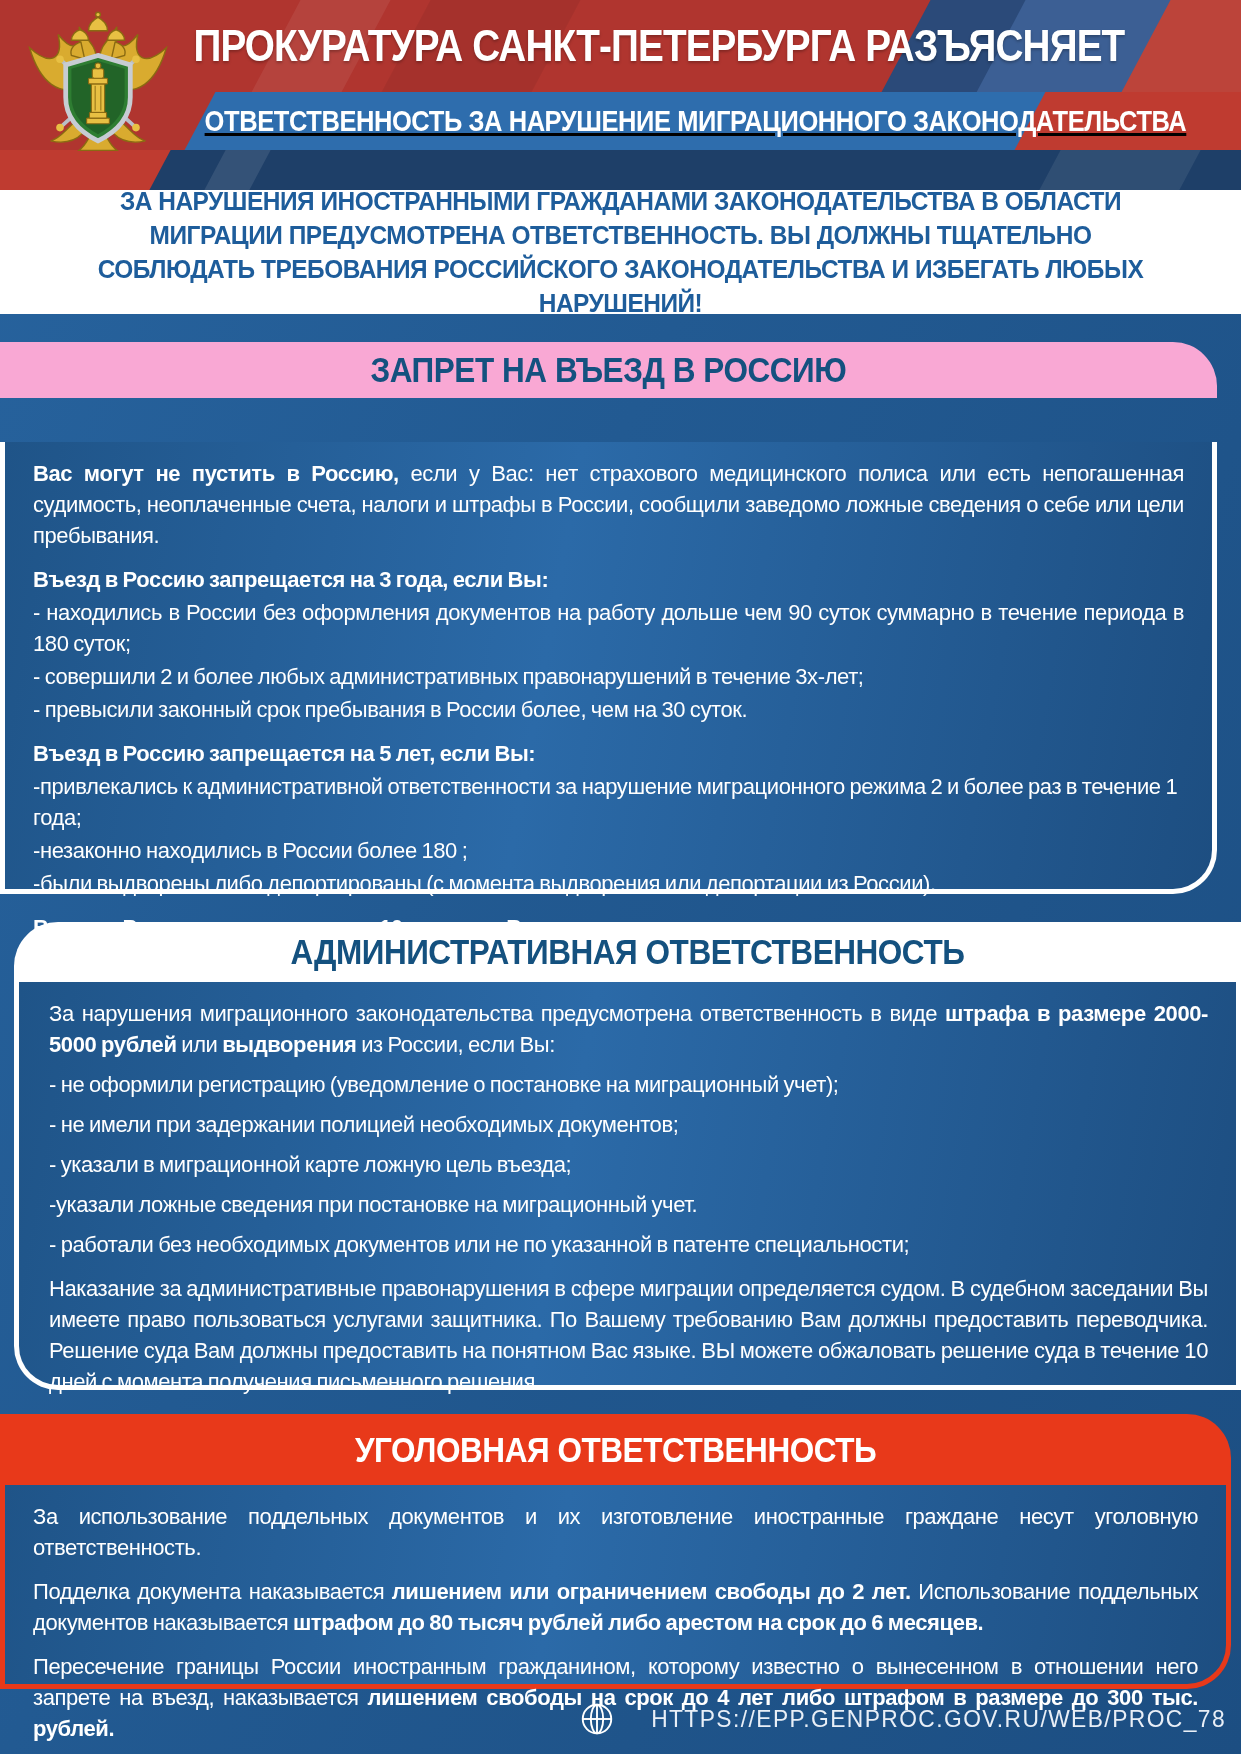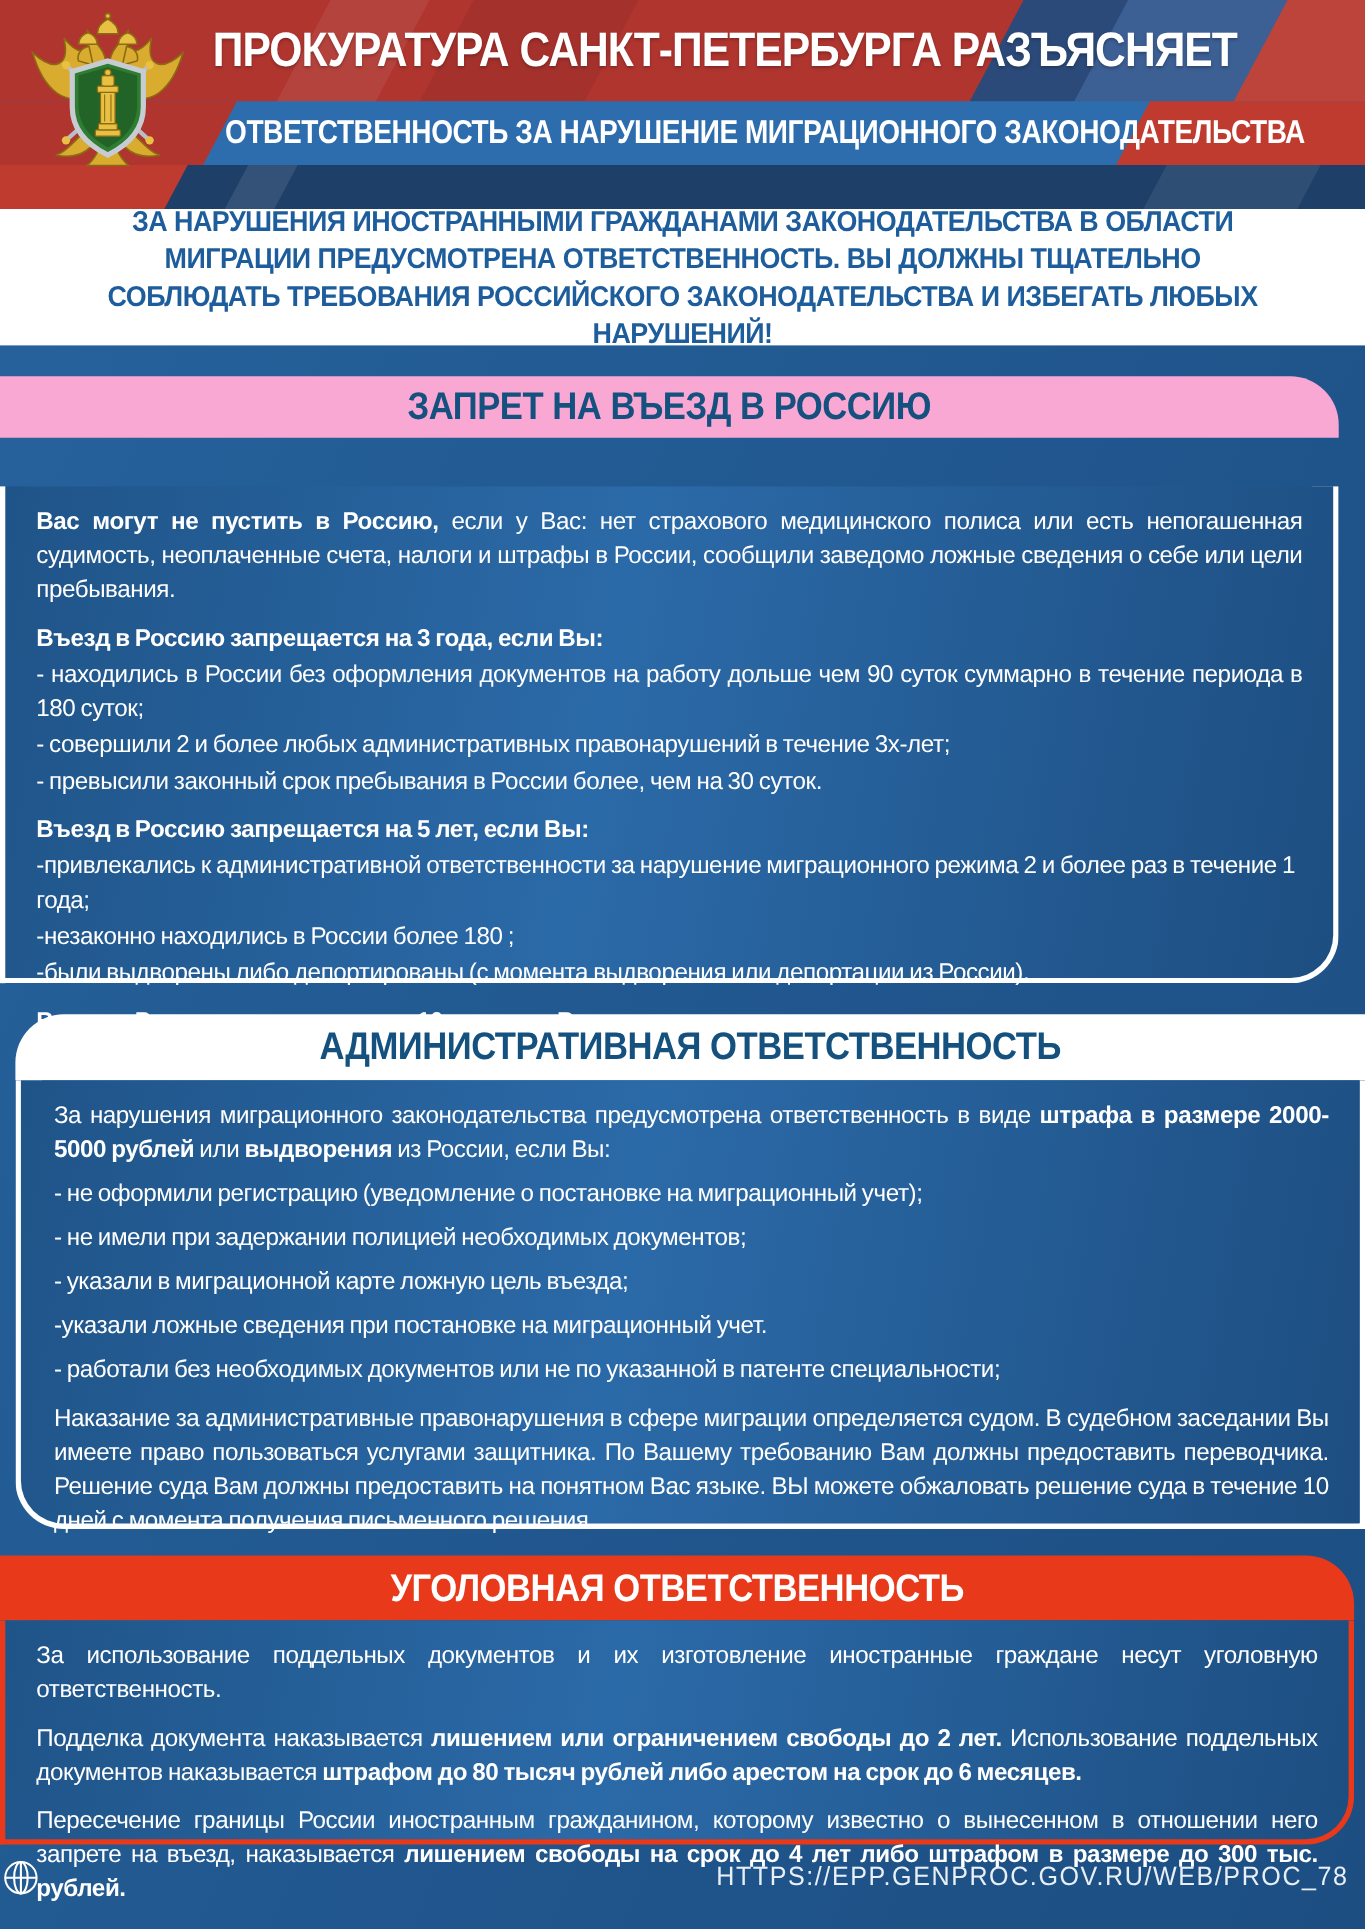--- a/index.html
+++ b/index.html
@@ -12,21 +12,21 @@
   
   .header { position:relative; height:190px; background:#b0352f; overflow:hidden; }
   .stripe { position:absolute; top:-20px; bottom:-20px; transform:skewX(-28deg); }
   .st-lightred  { left:250px; width:90px;  background:rgba(255,255,255,0.07); }
   .st-darkred   { left:380px; width:150px; background:rgba(0,0,0,0.06); }
   .st-navy      { left:880px; width:100px; background:#2b4a79; }
   .st-steel     { left:975px; width:150px; background:#3c5f94; }
   .st-red-right { left:1120px; width:340px; background:#bc443a; }
 
   .band-top { position:absolute; top:0; left:0; right:0; height:92px; display:flex; align-items:center; justify-content:center; padding-left:76px; }
-  .band-blue { position:absolute; top:92px; left:0; right:0; height:58px; background:#2e6dad; display:flex; align-items:center; justify-content:center; padding-left:150px; overflow:hidden; }
+  .band-blue { position:absolute; top:92px; left:0; right:0; height:58px; background:#2e6dad; display:flex; align-items:center; justify-content:center; padding-left:150px; overflow:hidden;text-decoration:underline; }
   .band-blue .bb-redleft  { position:absolute; top:-10px; bottom:-10px; left:-80px; width:280px; background:#b0352f; transform:skewX(-28deg); }
   .band-blue .bb-redright { position:absolute; top:-10px; bottom:-10px; left:1030px; width:300px; background:#bf3b30; transform:skewX(-28deg); }
   .band-navy { position:absolute; top:150px; left:0; right:0; height:40px; background:#1e3f68; overflow:hidden; }
   .band-navy .bn-redleft { position:absolute; top:-10px; bottom:-10px; left:-60px; width:220px; background:#bf3b30; transform:skewX(-28deg); }
   .band-navy .bn-light   { position:absolute; top:-10px; bottom:-10px; left:215px; width:45px; background:rgba(255,255,255,0.10); transform:skewX(-28deg); }
   .band-navy .bn-light2  { position:absolute; top:-10px; bottom:-10px; left:1050px; width:140px; background:rgba(255,255,255,0.08); transform:skewX(-28deg); }
 
   .h-title { color:#fff; font-size:44px; font-weight:bold; white-space:nowrap; transform:scaleX(.88); letter-spacing:-1px; text-shadow:0 2px 3px rgba(0,0,0,.25); position:relative; z-index:2; }
   .h-subtitle { color:#fff; font-size:30px; font-weight:bold; white-space:nowrap; transform:scaleX(.85); letter-spacing:-0.5px; position:relative; z-index:2; }
 
@@ -46,32 +46,32 @@
   .card1 .card-head { background:#f9a8d4; border-radius:0 44px 0 0; }
   .card1 .card-title { color:#14517f; }
   .card1 .card-body { height:452px; border:5px solid #fff; border-top:none; border-radius:0 0 44px 0; padding:16px 28px 10px 28px;margin-top:44px; }
 
   .card2 { margin-left:14px; }
   .card2 .card-head { height:60px; background:#fff; border-radius:44px 0 0 0; }
   .card2 .card-title { color:#14517f; }
   .card2 .card-body { height:408px; border:5px solid #fff; border-top:none; border-radius:0 0 0 44px; padding:16px 28px 10px 30px; }
 
   .card3 { margin-right:10px; }
-  .card3 .card-head { height:59px; background:#e8391a; border-radius:0 44px 0 0; }
+  .card3 .card-head { height:71px; background:#e8391a; border-radius:0 44px 0 0; }
   .card3 .card-title { color:#fff; }
   .card3 .card-body { height:204px; border:5px solid #e8391a; border-top:none; border-radius:0 0 44px 0; padding:16px 28px 8px 28px; }
 
   .para { font-size:22px; line-height:31px; letter-spacing:-0.4px; word-spacing:-1px; margin:0 0 2px 0; }
   .para b { font-weight:bold; }
   .p-just { text-align:justify; }
   .p-head { margin-top:13px; }
   .card2 .p-list { margin-top:9px; }
 
   
-  .footer { height:60px; display:flex; align-items:center; justify-content:space-between; gap:20px; }
+  .footer { height:60px; display:flex; align-items:center; justify-content:flex-end; gap:20px; }
   .footer-url { color:#e9eff7; font-size:24px; letter-spacing:1.5px; transform:scaleX(.95); font-weight:normal; }
   .globe { width:38px; height:38px; }
 </style>
 </head>
 <body>
 
 <div class="header">
   <div class="stripe st-lightred"></div>
   <div class="stripe st-darkred"></div>
   <div class="stripe st-navy"></div>

